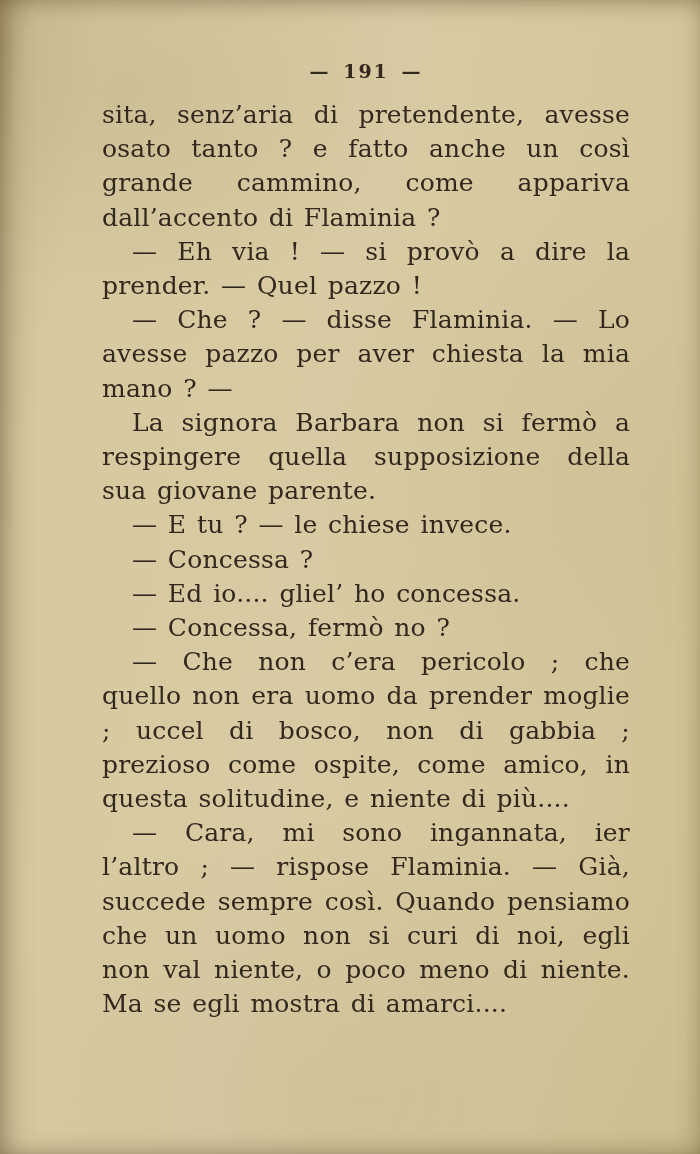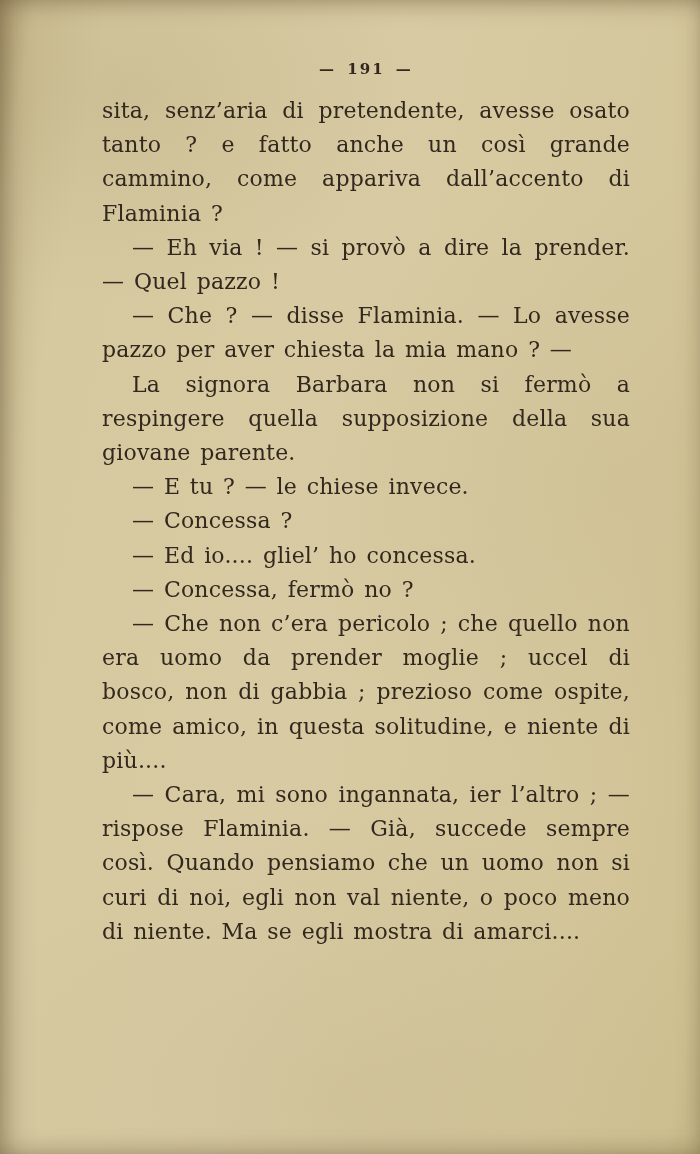--- a/index.html
+++ b/index.html
@@ -42,29 +42,29 @@
       radial-gradient(ellipse 500px 420px at 88% 42%, rgba(190,175,130,0.18), transparent 70%),
       radial-gradient(ellipse 520px 380px at 50% 95%, rgba(125,105,65,0.08), transparent 75%);
   }
   .page-inner {
     position: relative;
     box-sizing: border-box;
     padding: 60px 70px 0 102px;
   }
   .page-number {
     text-align: center;
-    font-size: 15px;
+    font-size: 19px;
     letter-spacing: 2px;
     font-weight: bold;
     margin: 0 0 16px 0;
     word-spacing: 4px;
   }
   .text-block p {
     margin: 0;
-    font-size: 22px;
+    font-size: 25px;
     line-height: 34.2px;
     text-align: justify;
     word-spacing: 2.5px;
     letter-spacing: 0.2px;
   }
   .text-block p.indent {
     text-indent: 30px;
   }
 </style>
 </head>

